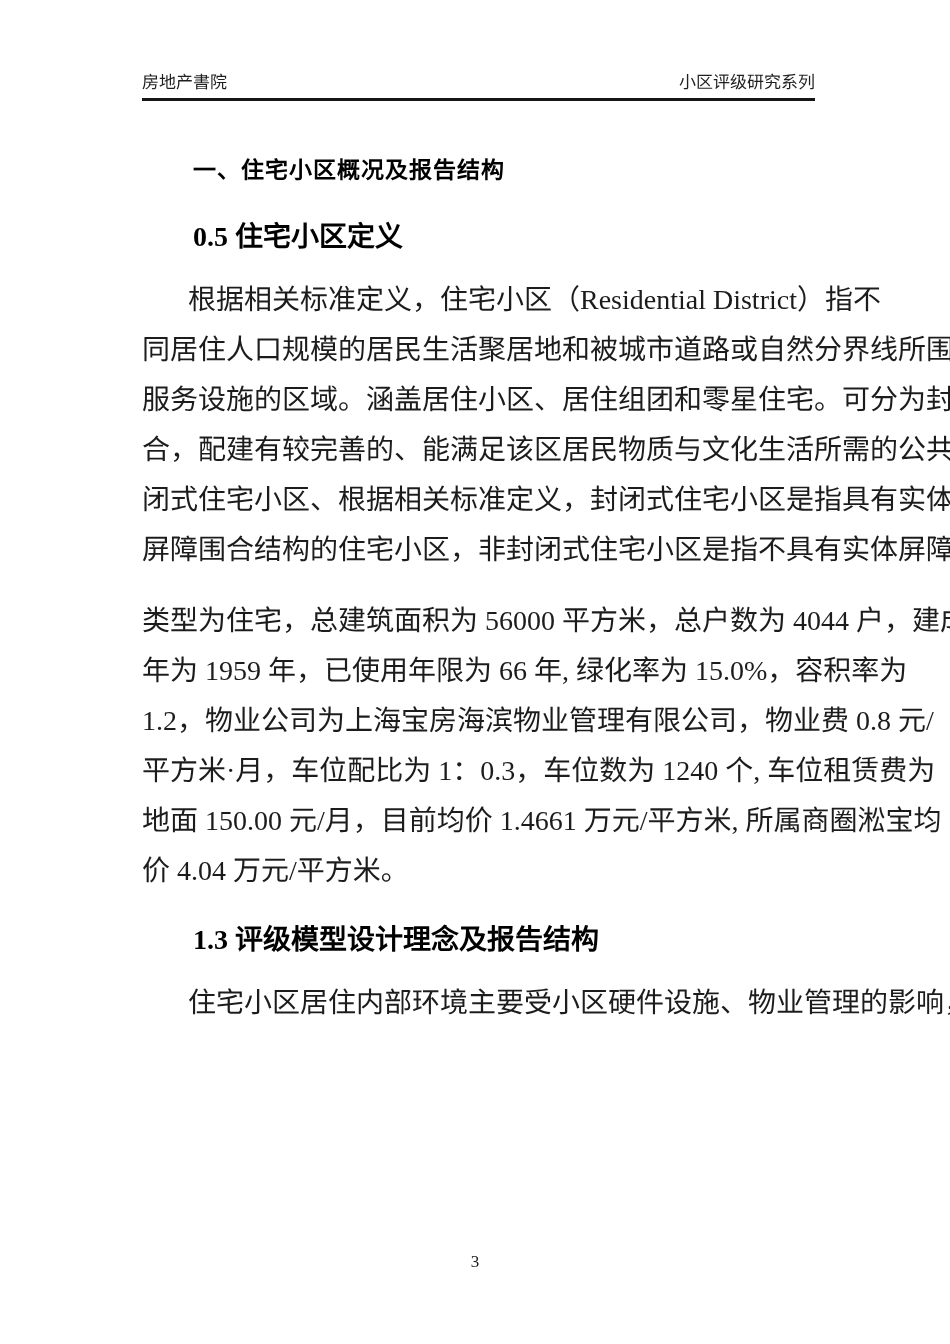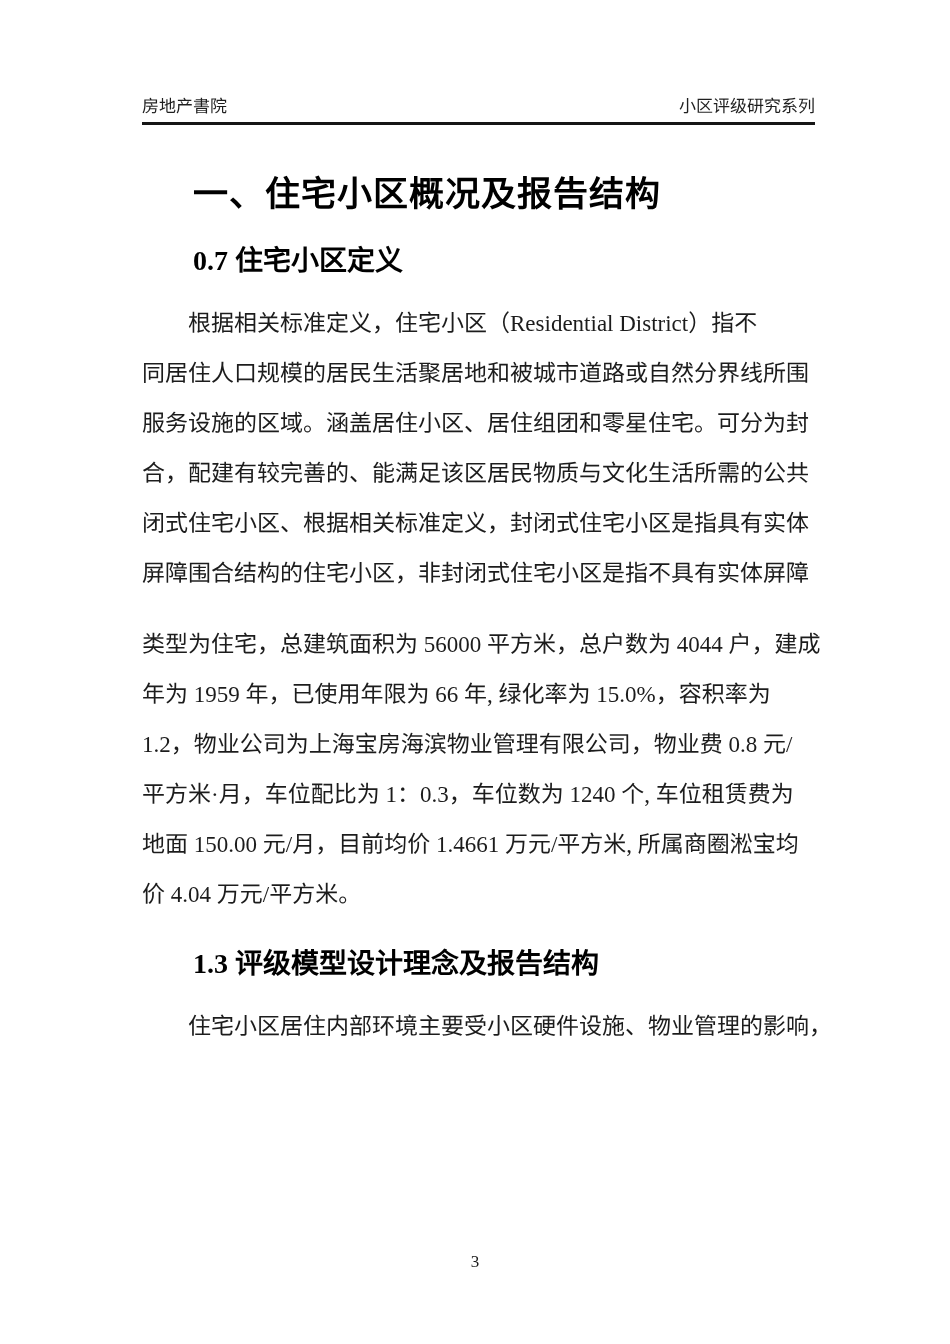--- a/index.html
+++ b/index.html
@@ -14,51 +14,51 @@
     background: #ffffff;
     color: #1a1a1a;
     font-family: "Liberation Serif", "DejaVu Serif", serif;
     overflow: hidden;
   }
   .pagehead {
     display: flex;
     justify-content: space-between;
     align-items: flex-end;
     margin: 0 135px 0 142px;
-    padding-top: 92px;
+    padding-top: 68px;
     padding-bottom: 5px;
     font-family: "Liberation Sans", "DejaVu Sans", sans-serif;
     font-size: 17px;
     color: #1f1f1f;
     border-bottom: 3px solid #161616;
   }
   .content {
     margin: 0 135px 0 142px;
   }
   h1.chapter {
-    font-size: 35px;
+    font-size: 23px;
     font-weight: bold;
     color: #000000;
     margin: 52px 0 0 51px;
     line-height: 36px;
     letter-spacing: 1px;
   }
   h2.section {
     font-size: 28px;
     font-weight: bold;
     color: #000000;
     margin: 27px 0 0 51px;
     line-height: 34px;
   }
   h2.first {
     margin-top: 31px;
   }
   .para {
     margin-top: 21px;
-    font-size: 23px;
+    font-size: 28px;
     line-height: 50px;
     color: #1c1c1c;
   }
   .line {
     white-space: nowrap;
   }
   .indent {
     text-indent: 46px;
   }
   .indent-sm {
@@ -81,21 +81,21 @@
 
   <header class="pagehead">
     <span>房地产書院</span>
     <span>小区评级研究系列</span>
   </header>
 
   <main class="content">
 
     <h1 class="chapter">一、住宅小区概况及报告结构</h1>
 
-    <h2 class="section first">0.7 住宅小区定义</h2>
+    <h2 class="section first">0.5 住宅小区定义</h2>
     <div class="para">
       <div class="line indent">根据相关标准定义，住宅小区（Residential District）指不</div>
       <div class="line">同居住人口规模的居民生活聚居地和被城市道路或自然分界线所围</div>
       <div class="line">服务设施的区域。涵盖居住小区、居住组团和零星住宅。可分为封</div>
       <div class="line">合，配建有较完善的、能满足该区居民物质与文化生活所需的公共</div>
       <div class="line">闭式住宅小区、根据相关标准定义，封闭式住宅小区是指具有实体</div>
       <div class="line">屏障围合结构的住宅小区，非封闭式住宅小区是指不具有实体屏障</div>
     </div>
 
     <div class="para">

